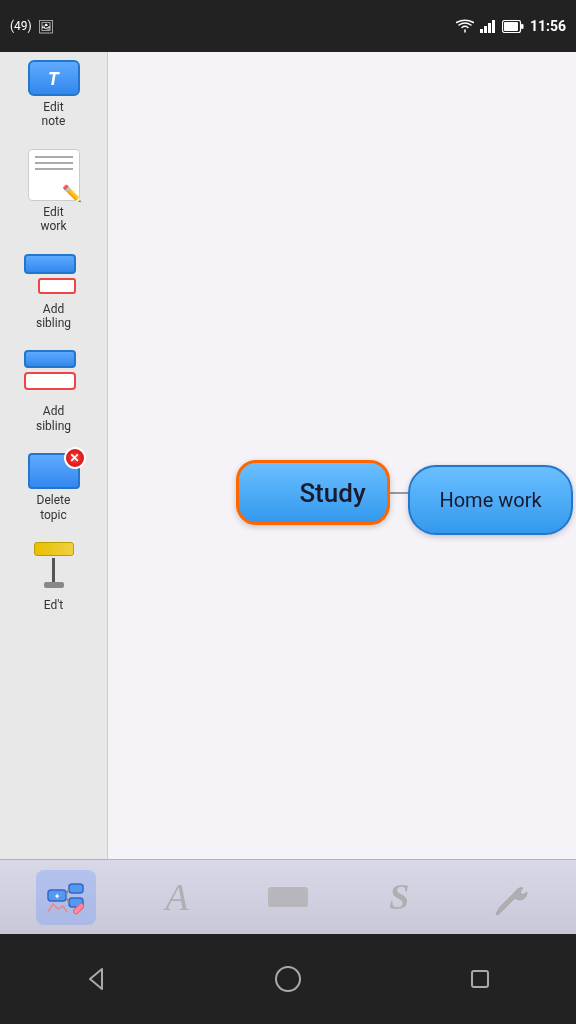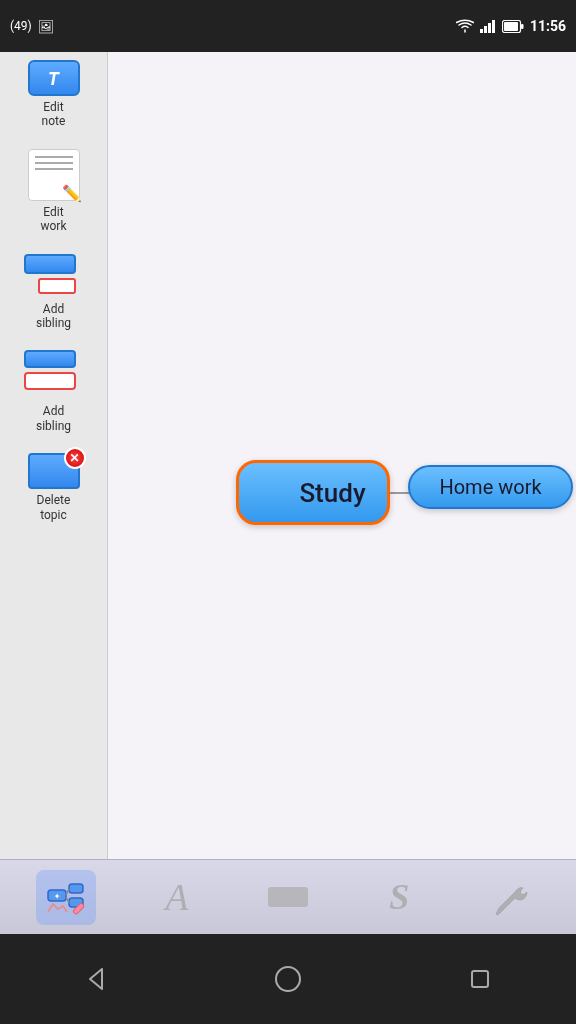--- a/index.html
+++ b/index.html
@@ -244,21 +244,21 @@
       cursor: pointer;
       box-shadow: 0 2px 6px rgba(0,0,0,0.2);
       padding-left: 39px;
     }
 
     .node-homework {
       position: absolute;
       left: 300px;
       top: 425px;
       width: 165px;
-      height: 44px;
+      height: 70px;
       background: linear-gradient(180deg, #6bbfff 0%, #3399ee 100%);
       border-radius: 28px;
       border: 2px solid #2277cc;
       display: flex;
       align-items: center;
       justify-content: center;
       font-size: 20px;
       font-weight: 400;
       color: #1a1a2e;
       cursor: pointer;
@@ -413,20 +413,30 @@
 
     <div class="sidebar-item">
       <div class="icon-delete-topic">
         <div class="delete-x">✕</div>
       </div>
       <div class="sidebar-item-label">
         <span>Delete</span><br><span>topic</span>
       </div>
     </div>
 
+    <div class="sidebar-item">
+      <div class="icon-edit-style">
+        <div class="roller-head"></div>
+        <div class="roller-handle"></div>
+        <div class="roller-tray"></div>
+      </div>
+      <div class="sidebar-item-label">
+        <span>Ed't</span>
+      </div>
+    </div>
 
   </div>
 
   <div class="canvas-area">
 
     <div class="connector"></div>
 
     <div class="node-study">
       <span>Study</span>
     </div>

